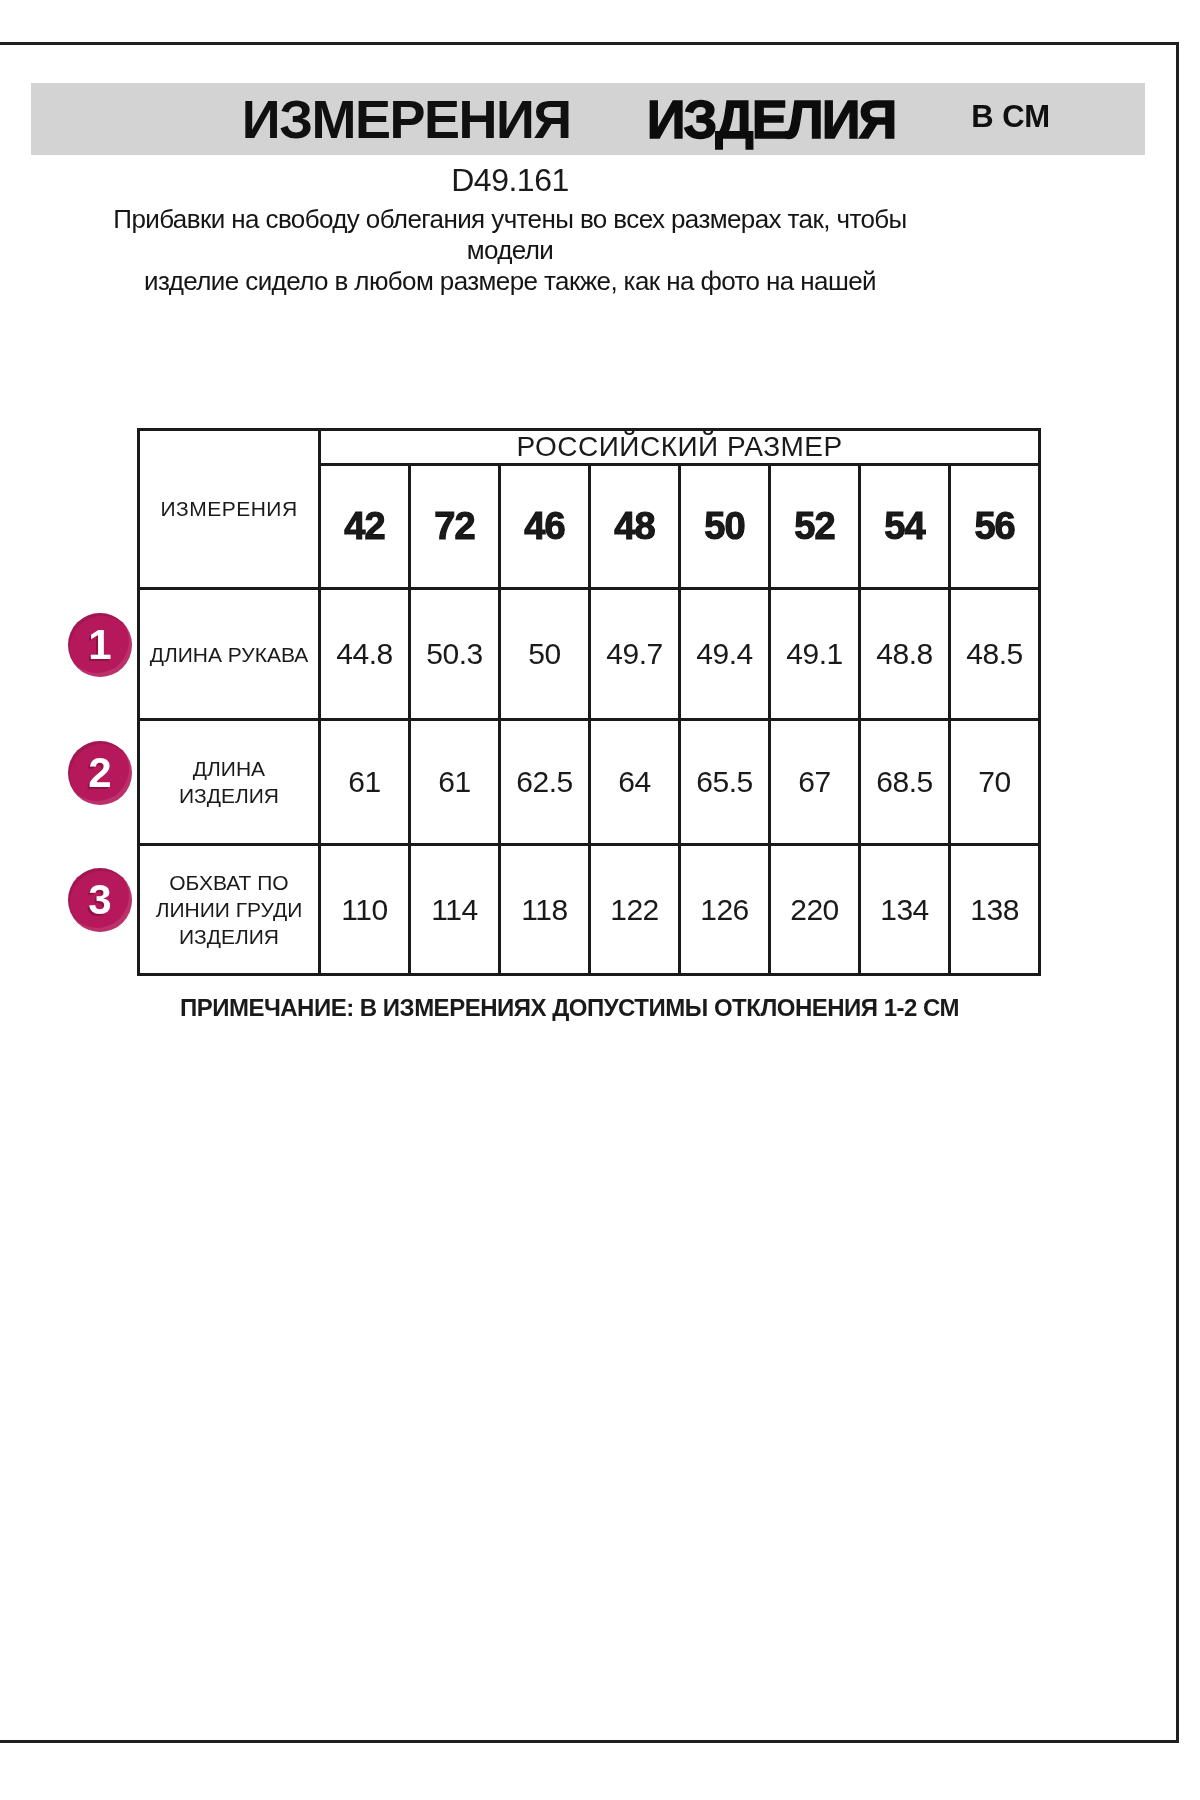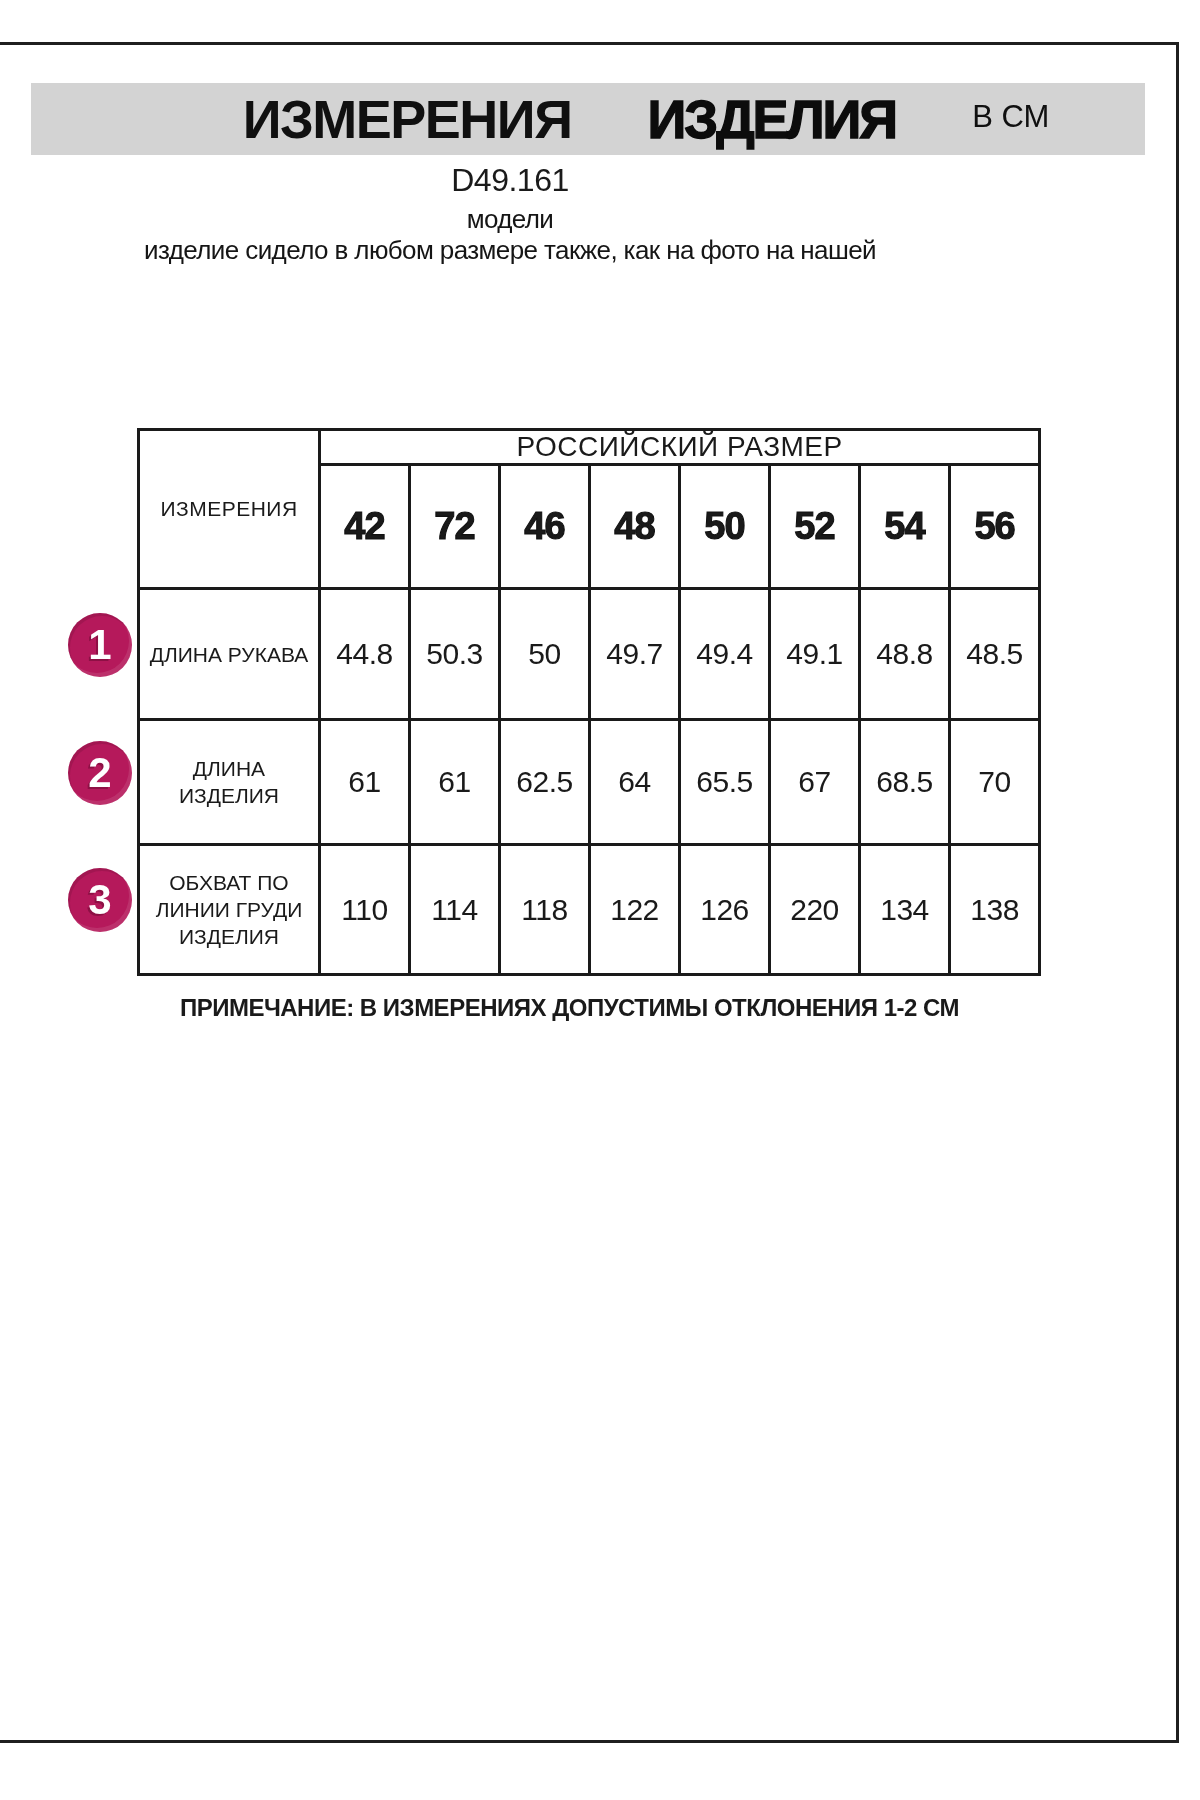--- a/index.html
+++ b/index.html
@@ -34,21 +34,21 @@
     white-space:nowrap;
   }
   .title-measure {
     font-size:54px; font-weight:700; letter-spacing:-1.5px; color:#101010;
   }
   .title-product {
     font-size:54px; font-weight:700; letter-spacing:-2px; color:#0c0c0c;
     -webkit-text-stroke:1.4px #0c0c0c;
   }
   .title-unit {
-    font-size:31px; font-weight:400; letter-spacing:0; color:#101010;
+    font-size:31px; font-weight:700; letter-spacing:0; color:#101010;
     transform:translateY(-2px);
   }
 
   .model-code {
     position:absolute; left:0; top:162px; width:1020px;
     text-align:center; font-size:32px; font-weight:400; letter-spacing:-0.5px;
   }
 
   .description {
     position:absolute; left:100px; top:204px; width:820px;
@@ -107,20 +107,21 @@
   <div class="band-inner">
     <span class="title-measure">ИЗМЕРЕНИЯ</span>
     <span class="title-product">ИЗДЕЛИЯ</span>
     <span class="title-unit">В СМ</span>
   </div>
 </div>
 
 <div class="model-code">D49.161</div>
 
 <div class="description">
+  <div>Прибавки на свободу облегания учтены во всех размерах так, чтобы</div>
   <div>модели</div>
   <div>изделие сидело в любом размере также, как на фото на нашей</div>
 </div>
 
 <table class="size-table">
   <colgroup>
     <col style="width:181px">
     <col style="width:90px">
       <col style="width:90px">
       <col style="width:90px">

